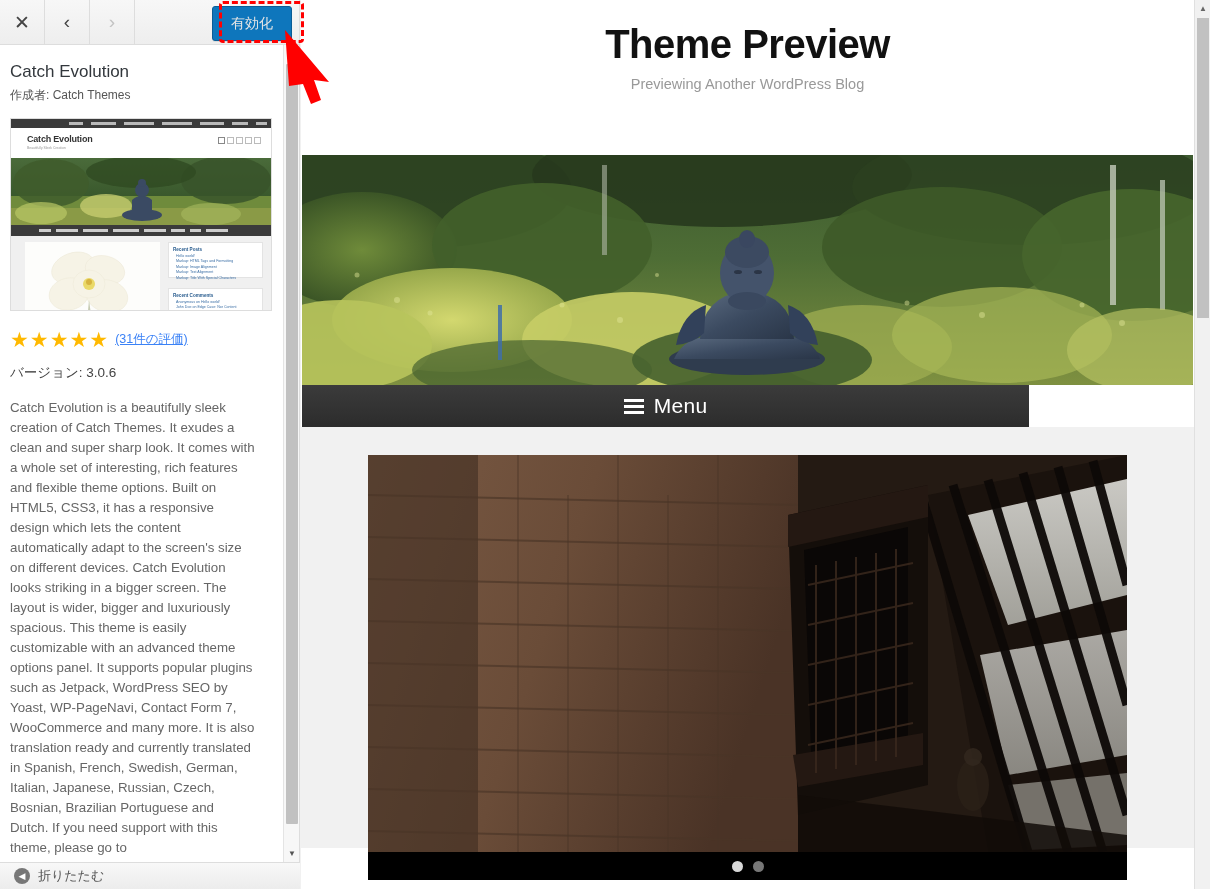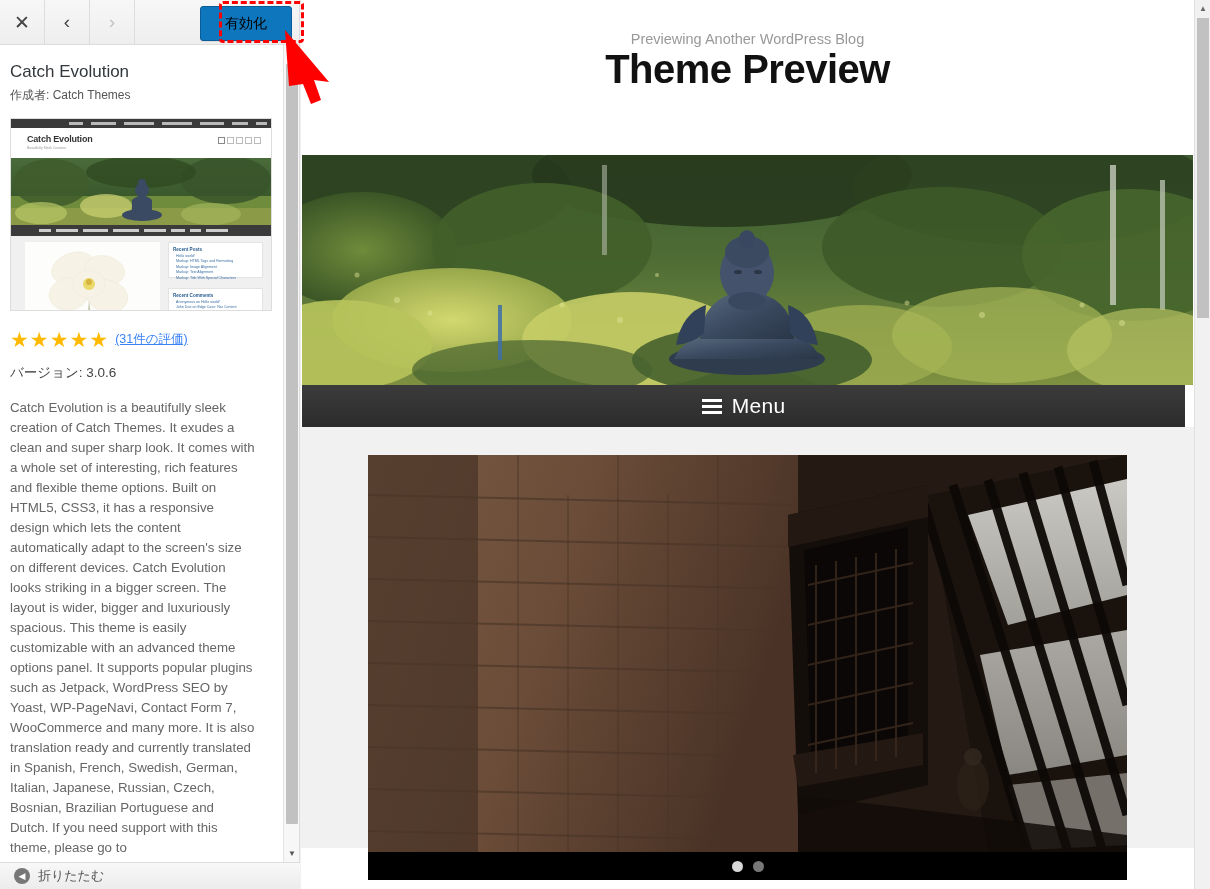--- a/index.html
+++ b/index.html
@@ -27,23 +27,23 @@
     width: 45px; height: 44px; border-right: 1px solid #ddd;
     display: flex; align-items: center; justify-content: center;
     font-size: 19px; color: #444; cursor: pointer; user-select: none;
   }
   .tb-btn.disabled { color: #c3c3c3; cursor: default; }
   .tb-spacer { flex: 1; border-right: 1px solid #ddd; }
   #activate-wrap {
     position: absolute; right: 8px; top: 6px;
   }
   #activate-button {
-    background: #0e76bc; color: #000000; border: 1px solid #0a5d96;
+    background: #0e76bc; color: #e5e5e5; border: 1px solid #0a5d96;
     border-radius: 3px; font-size: 14px; line-height: 1;
-    padding: 9px 24px 10px; cursor: pointer; font-weight: 400;
+    padding: 9px 18px 10px; cursor: pointer; font-weight: 400;
     box-shadow: 0 1px 0 rgba(0,0,0,.08);
   }
 
   
   #annot-rect {
     position: absolute; left: 219px; top: 1px; width: 85px; height: 42px;
     border: 3px dashed #ff0000; border-radius: 4px; pointer-events: none;
   }
   #annot-arrow { position: absolute; left: 255px; top: 18px; width: 110px; height: 95px; pointer-events: none; }
 
@@ -124,21 +124,21 @@
   #site-title {
     font-size: 40px; font-weight: bold; color: #111; letter-spacing: -0.5px;
     font-family: "Liberation Sans", sans-serif;
   }
   #site-desc { font-size: 14.5px; color: #999; margin-top: 9px; }
 
   #hero {
     position: relative; margin: 0 1px 0 1px; width: 891px; height: 230px; overflow: hidden;
   }
   #menu-bar {
-    width: 883px; height: 42px; margin-left: 1px;
+    width: 727px; height: 42px; margin-left: 1px;
     background: linear-gradient(180deg,#3b3b3b,#2c2c2c);
     display: flex; align-items: center; justify-content: center; gap: 10px;
     cursor: pointer;
   }
   #menu-icon { display:flex; flex-direction: column; gap: 3px; }
   #menu-icon span { display:block; width: 20px; height: 3px; background: #fff; }
   #menu-label { color: #fff; font-size: 21px; letter-spacing: 0.3px; }
 
   #content-area { background: #f1f1f1; padding-top: 28px; height: 421px; }
   #feature-slider {
@@ -299,22 +299,22 @@
 
     <div id="collapse-bar">
       <span id="collapse-icon">◀</span>
       <span id="collapse-label">折りたたむ</span>
     </div>
   </div>
 
   <div id="preview">
 
     <div id="site-header">
+      <div id="site-title">Theme Preview</div>
       <div id="site-desc">Previewing Another WordPress Blog</div>
-      <div id="site-title">Theme Preview</div>
     </div>
 
     <div id="hero">
       <svg width="891" height="230" viewBox="0 0 891 230" preserveAspectRatio="none">
         <defs>
           <linearGradient id="bg1" x1="0" y1="0" x2="0" y2="1">
             <stop offset="0" stop-color="#3d5a30"></stop>
             <stop offset="0.45" stop-color="#4e6d35"></stop>
             <stop offset="1" stop-color="#7e9040"></stop>
           </linearGradient>

